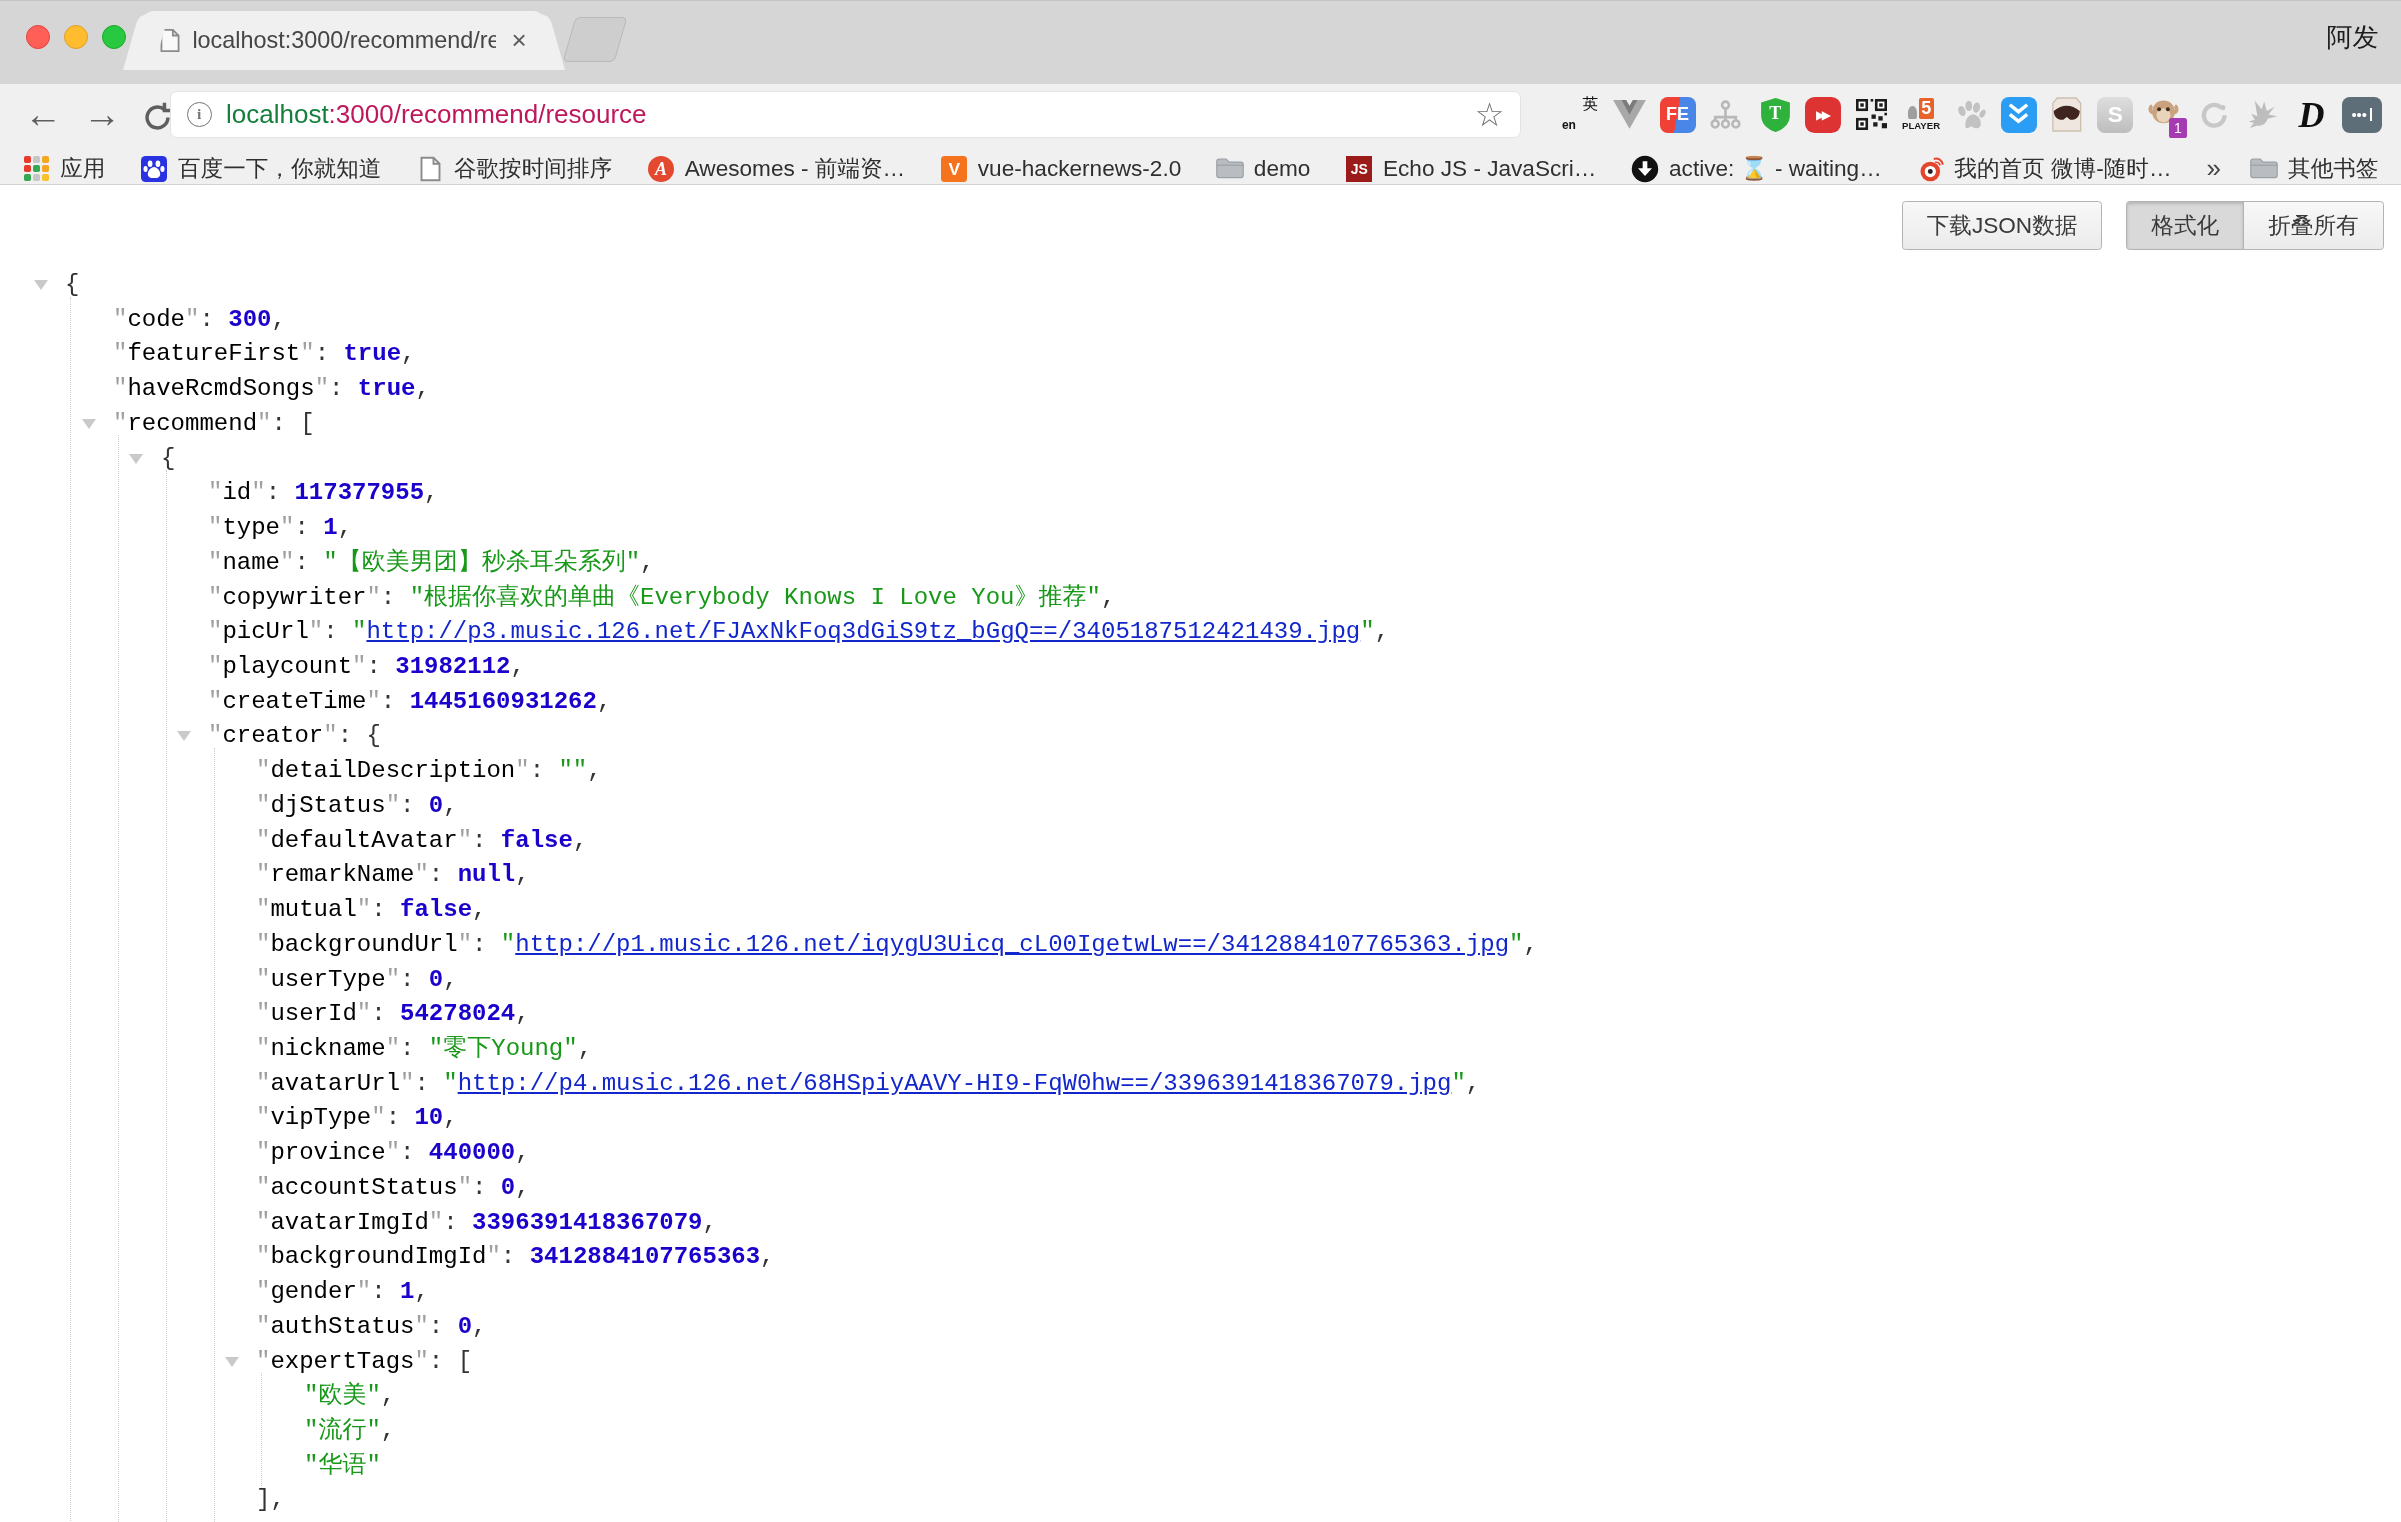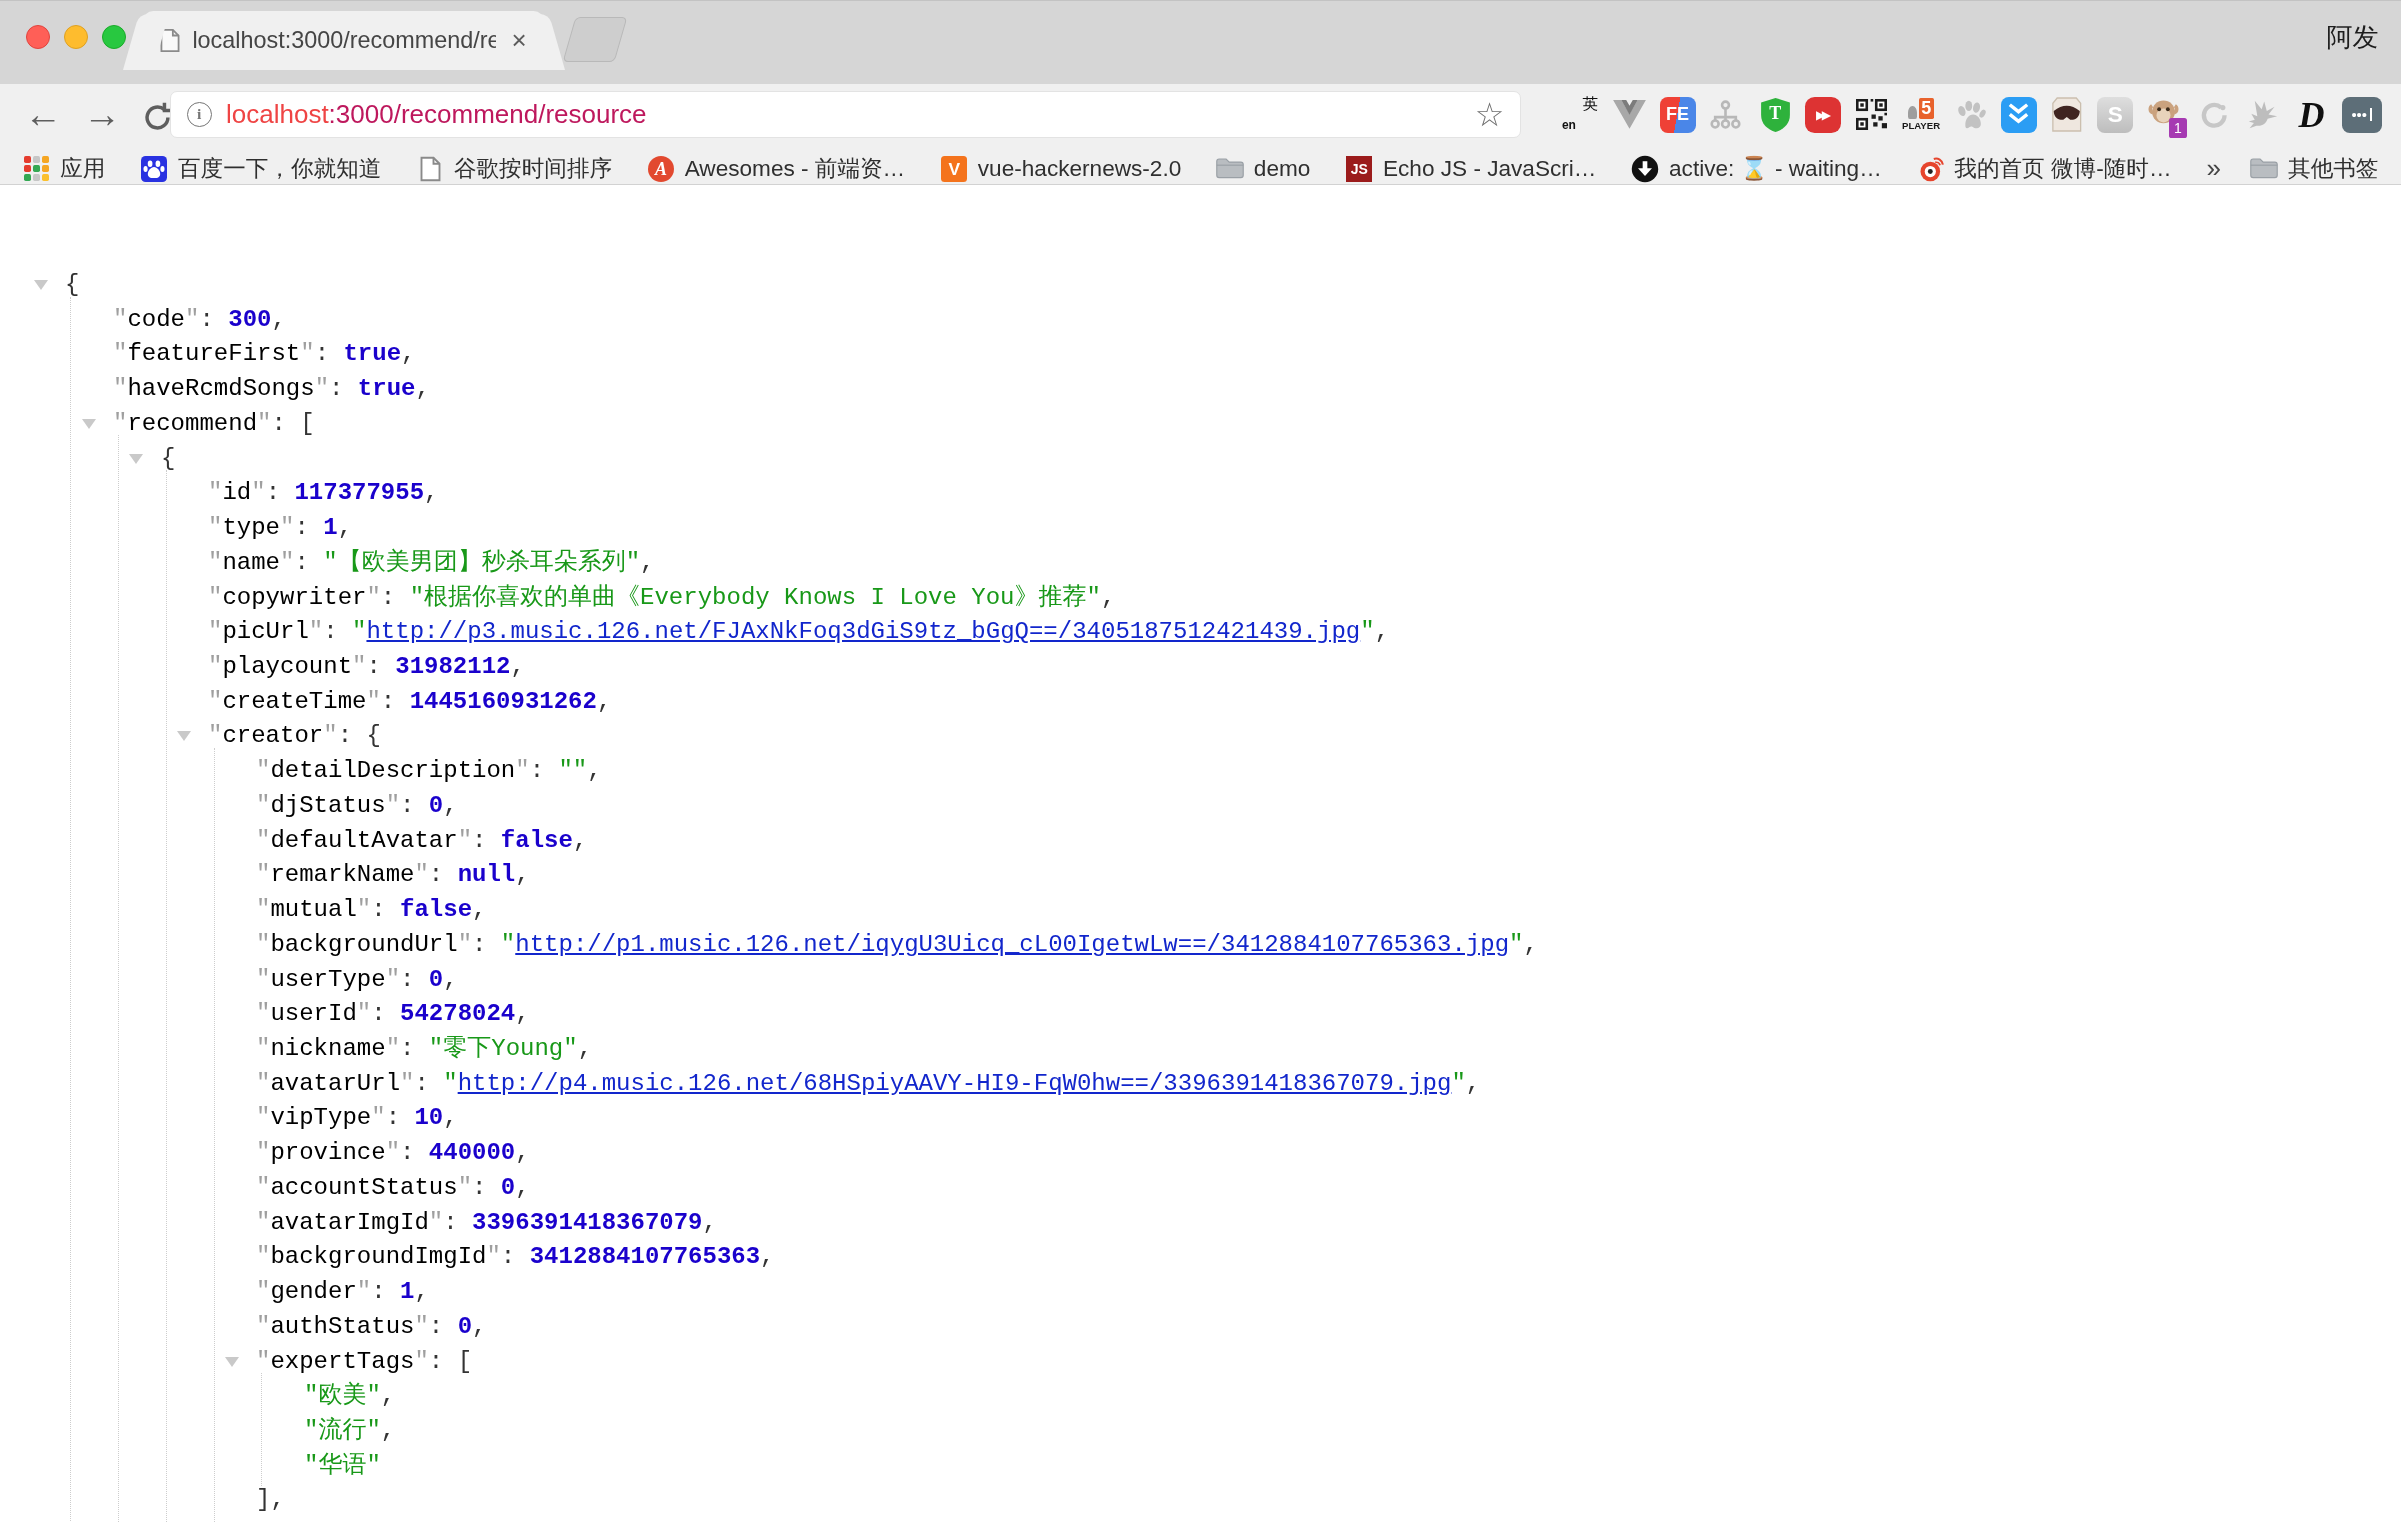--- a/index.html
+++ b/index.html
@@ -19,21 +19,21 @@
   .tab-close{margin-left:auto;font-size:26px;color:#5c5c5c;z-index:2;}
   .newtab{position:absolute;left:569px;top:15.6px;width:50px;height:43px;background:#cecece;border:0.9px solid #b9b9b9;transform:skewX(-16deg);border-radius:5.2px;}
   .profile{position:absolute;right:22.6px;top:19px;font-size:26px;color:#1d1d1d;}
   
   .toolbar{position:relative;height:61px;background:#f0f0f0;}
   .navi{position:absolute;top:7px;font-size:38px;color:#5e5e5e;line-height:47px;}
   .nav-back{left:24px;} .nav-fwd{left:83px;} .nav-rel{left:141px;top:14px;}
   .urlbox{position:absolute;left:170px;top:7px;width:1351px;height:47px;background:#fff;border:0.9px solid #e3e3e3;border-radius:7px;display:flex;align-items:center;padding:0 15.6px;box-sizing:border-box;}
   .info-i{width:23.4px;height:23.4px;border:1.7px solid #767676;border-radius:50%;color:#767676;font:bold 15.6px/22px "Liberation Serif",serif;text-align:center;flex:none;}
   .url{font-size:26px;margin-left:14px;white-space:nowrap;}
-  .url-host{color:#ef4444;} .url-rest{color:#be185d;}
+  .url-host{color:#15803d;} .url-rest{color:#be185d;}
   .star{margin-left:auto;font-size:33px;color:#6f6f6f;line-height:33px;}
   .exts{position:absolute;left:1561px;top:0;height:61px;display:flex;align-items:center;gap:11.3px;}
   .ext{width:38px;height:38px;display:flex;align-items:center;justify-content:center;position:relative;flex:none;}
   .tr-en{position:absolute;left:0.9px;bottom:1.7px;font-size:12px;font-weight:bold;color:#111;}
   .tr-zh{position:absolute;right:0.9px;top:-1.7px;font-size:15.6px;color:#111;}
   .ext-fe{background:linear-gradient(100deg,#ef4136 48%,#4a86e8 48%);border-radius:7.8px;color:#fff;font-weight:bold;font-size:18px;width:36px;height:36px;}
   .shield-t{position:absolute;top:7.8px;left:0;width:100%;text-align:center;color:#fff;font:bold 18px "Liberation Serif",serif;}
   .ext-ff{background:#dd3333;border-radius:9.6px;color:#fff;font-size:12px;letter-spacing:-3.5px;width:36px;height:36px;padding-right:3.5px;box-sizing:border-box;}
   .pl5wrap{display:flex;flex-direction:column;align-items:center;}
   .pl5{display:flex;align-items:flex-end;gap:1.7px;}
@@ -329,20 +329,27 @@
         <svg width="28" height="22.6" viewBox="0 0 36 28">
           <path d="M1 5a3 3 0 0 1 3-3h9l4 4h15a3 3 0 0 1 3 3v14a3 3 0 0 1-3 3H4a3 3 0 0 1-3-3z" fill="#b9bdc1" stroke="#9aa0a6" stroke-width="1.5"></path>
           <path d="M1 10h34" stroke="#9aa0a6" stroke-width="1.5"></path>
         </svg>
       </span>
     <span class="bm-label">其他书签</span>
   </div>
 </div>
 
 <div class="content">
+  <div class="pagebtns">
+    <button class="btn">下载JSON数据</button>
+    <div class="seg">
+      <button class="btn active">格式化</button>
+      <button class="btn plain">折叠所有</button>
+    </div>
+  </div>
   <div class="json-tree">
       <div class="jl" style="top: 0px; padding-left: 65px;"><span class="tri" style="left: 34px;"></span><span class="jp">{</span></div>
       <div class="jl" style="top: 35px; padding-left: 113px;"><span class="jkey"><i class="jq">"</i>code<i class="jq">"</i></span><span class="jp">: </span><span class="jn">300</span><span class="jp">,</span></div>
       <div class="jl" style="top: 69px; padding-left: 113px;"><span class="jkey"><i class="jq">"</i>featureFirst<i class="jq">"</i></span><span class="jp">: </span><span class="jn">true</span><span class="jp">,</span></div>
       <div class="jl" style="top: 104px; padding-left: 113px;"><span class="jkey"><i class="jq">"</i>haveRcmdSongs<i class="jq">"</i></span><span class="jp">: </span><span class="jn">true</span><span class="jp">,</span></div>
       <div class="jl" style="top: 139px; padding-left: 113px;"><span class="tri" style="left: 82px;"></span><span class="jkey"><i class="jq">"</i>recommend<i class="jq">"</i></span><span class="jp">: [</span></div>
       <div class="jl" style="top: 174px; padding-left: 161px;"><span class="tri" style="left: 129px;"></span><span class="jp">{</span></div>
       <div class="jl" style="top: 208px; padding-left: 208px;"><span class="jkey"><i class="jq">"</i>id<i class="jq">"</i></span><span class="jp">: </span><span class="jn">117377955</span><span class="jp">,</span></div>
       <div class="jl" style="top: 243px; padding-left: 208px;"><span class="jkey"><i class="jq">"</i>type<i class="jq">"</i></span><span class="jp">: </span><span class="jn">1</span><span class="jp">,</span></div>
       <div class="jl" style="top: 278px; padding-left: 208px;"><span class="jkey"><i class="jq">"</i>name<i class="jq">"</i></span><span class="jp">: </span><span class="js">"【欧美男团】秒杀耳朵系列"</span><span class="jp">,</span></div>

